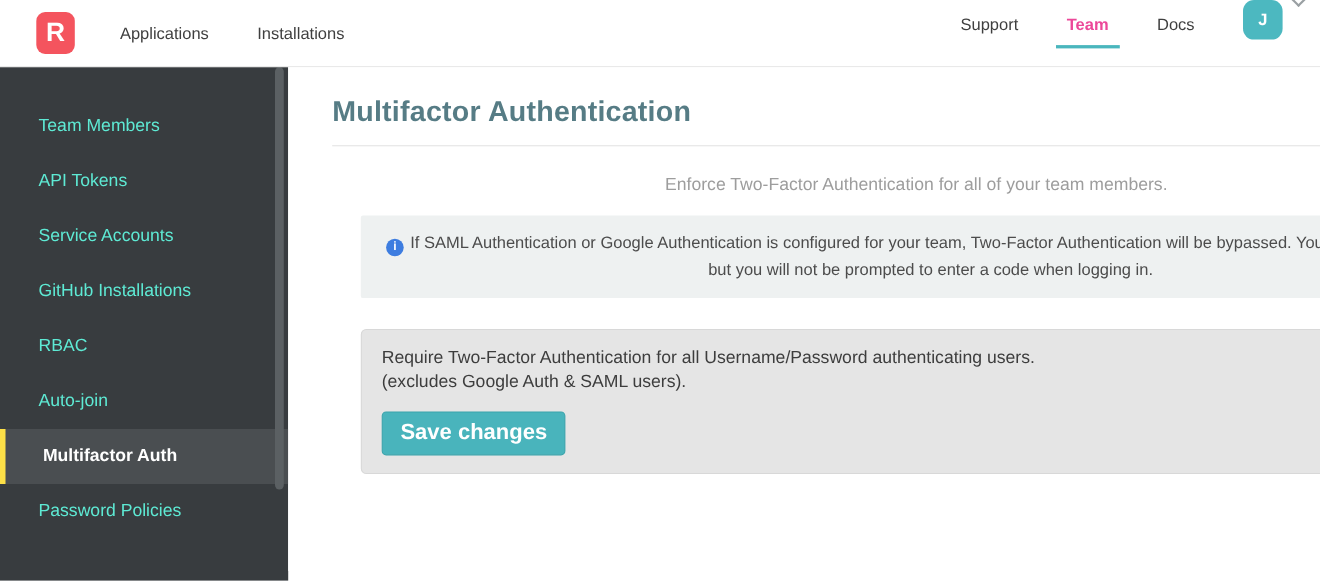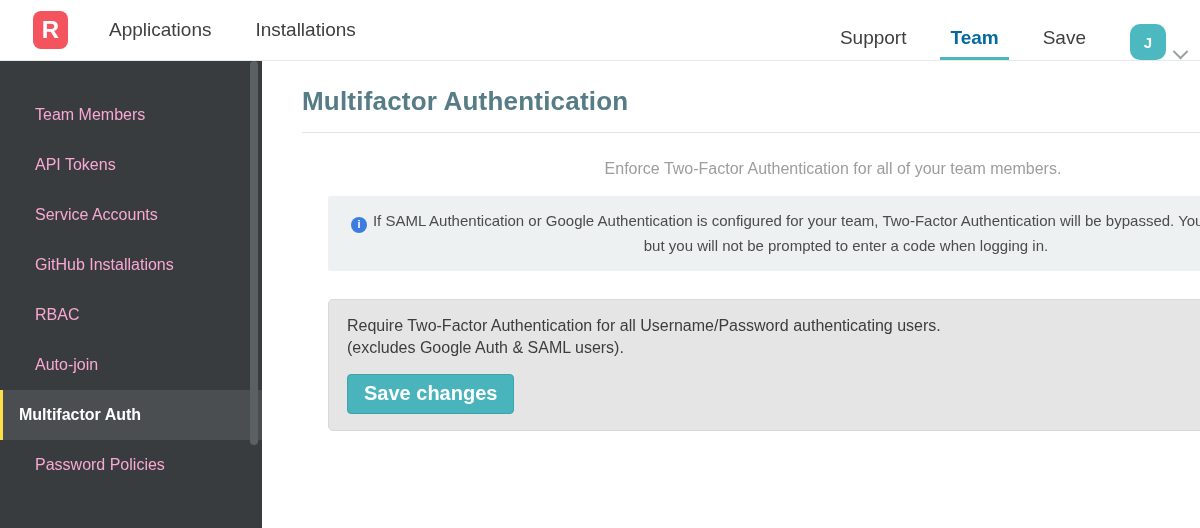--- a/index.html
+++ b/index.html
@@ -8,40 +8,40 @@
   .app { position:relative; width:1200px; height:528px; }
 
   
   .navbar { position:absolute; top:0; left:0; width:1200px; height:61px;
     background:#fff; border-bottom:1px solid #e9e9e9; display:flex;
     align-items:center; justify-content:space-between; z-index:5; }
   .nav-left { display:flex; align-items:center; height:100%; padding-left:33px; }
   .logo { width:35px; height:38px; border-radius:8px; background:#f4545e;
     color:#fff; font-size:24px; font-weight:bold; display:flex;
     align-items:center; justify-content:center; margin-right:41px; }
-  .nav-link { height:44px; display:flex; align-items:center; font-size:19px;
+  .nav-link { height:44px; display:flex; align-items:center; font-size:15px;
     color:#3f3f3f; position:relative; cursor:pointer; margin-right:44px; }
-  .nav-right { display:flex; align-items:flex-end; height:100%; padding-right:14px; }
-  .nav-link.active { font-weight:bold; color:#0369a1; }
+  .nav-right { display:flex; align-items:flex-start; height:100%; padding-right:14px; }
+  .nav-link.active { font-weight:bold; color:#ec4899; }
   .nav-link.active::after { content:""; position:absolute; left:-10px; right:-10px;
     bottom:0; height:3px; background:#4ab6bd; }
   .avatar { width:36px; height:36px; border-radius:10px; background:#4cb8c0;
     color:#fff; font-size:15px; font-weight:bold; display:flex; align-items:center;
     justify-content:center; margin-right:9px; cursor:pointer; }
   .chevron { width:11px; height:11px; border-left:2.5px solid #9aa0a3;
     border-bottom:2.5px solid #9aa0a3; transform:rotate(-45deg) translate(2px,-2px);
     margin-top:-4px; cursor:pointer; }
 
   
   .sidebar { position:absolute; top:61px; left:0; width:262px; height:467px;
     background:#383c3f; padding-top:29px; }
   .side-item { height:50px; display:flex; align-items:center; padding-left:35px;
-    font-size:16px; color:#f9a8d4; cursor:pointer; }
-  .side-item.active { background:#4a4e51; border-left:3px solid #fde047;
-    padding-left:16px; color:#ffffff; font-weight:bold; }
+    font-size:16px; color:#5eead4; cursor:pointer; }
+  .side-item.active { background:#4a4e51; border-left:5px solid #fde047;
+    padding-left:34px; color:#ffffff; font-weight:bold; }
   .side-scroll-thumb { position:absolute; top:0px; right:4px; width:8px;
     height:384px; background:#5b6063; border-radius:4px; }
 
   
   .content { position:absolute; top:52px; left:262px; width:1130px; height:467px;
     padding:34px 28px 0 40px; background:#fff; }
   .page-title { font-size:26px; font-weight:bold; color:#567c85; letter-spacing:0.2px; }
   .title-divider { border:none; border-top:1px solid #e4e4e4; margin-top:15px; }
   .description { margin-top:27px; font-size:16px; color:#9d9d9d;text-align:center; }
   .info-note { margin-left:26px; margin-top:18px; background:#eef1f1;
@@ -73,21 +73,21 @@
 
   <header class="navbar">
     <div class="nav-left">
       <div class="logo">R</div>
       <div class="nav-link">Applications</div>
       <div class="nav-link">Installations</div>
     </div>
     <div class="nav-right">
       <div class="nav-link">Support</div>
       <div class="nav-link active">Team</div>
-      <div class="nav-link">Save</div>
+      <div class="nav-link">Docs</div>
       <div class="avatar">J</div>
       <div class="chevron"></div>
     </div>
   </header>
 
   <nav class="sidebar">
     <div class="side-item">Team Members</div>
     <div class="side-item">API Tokens</div>
     <div class="side-item">Service Accounts</div>
     <div class="side-item">GitHub Installations</div>

